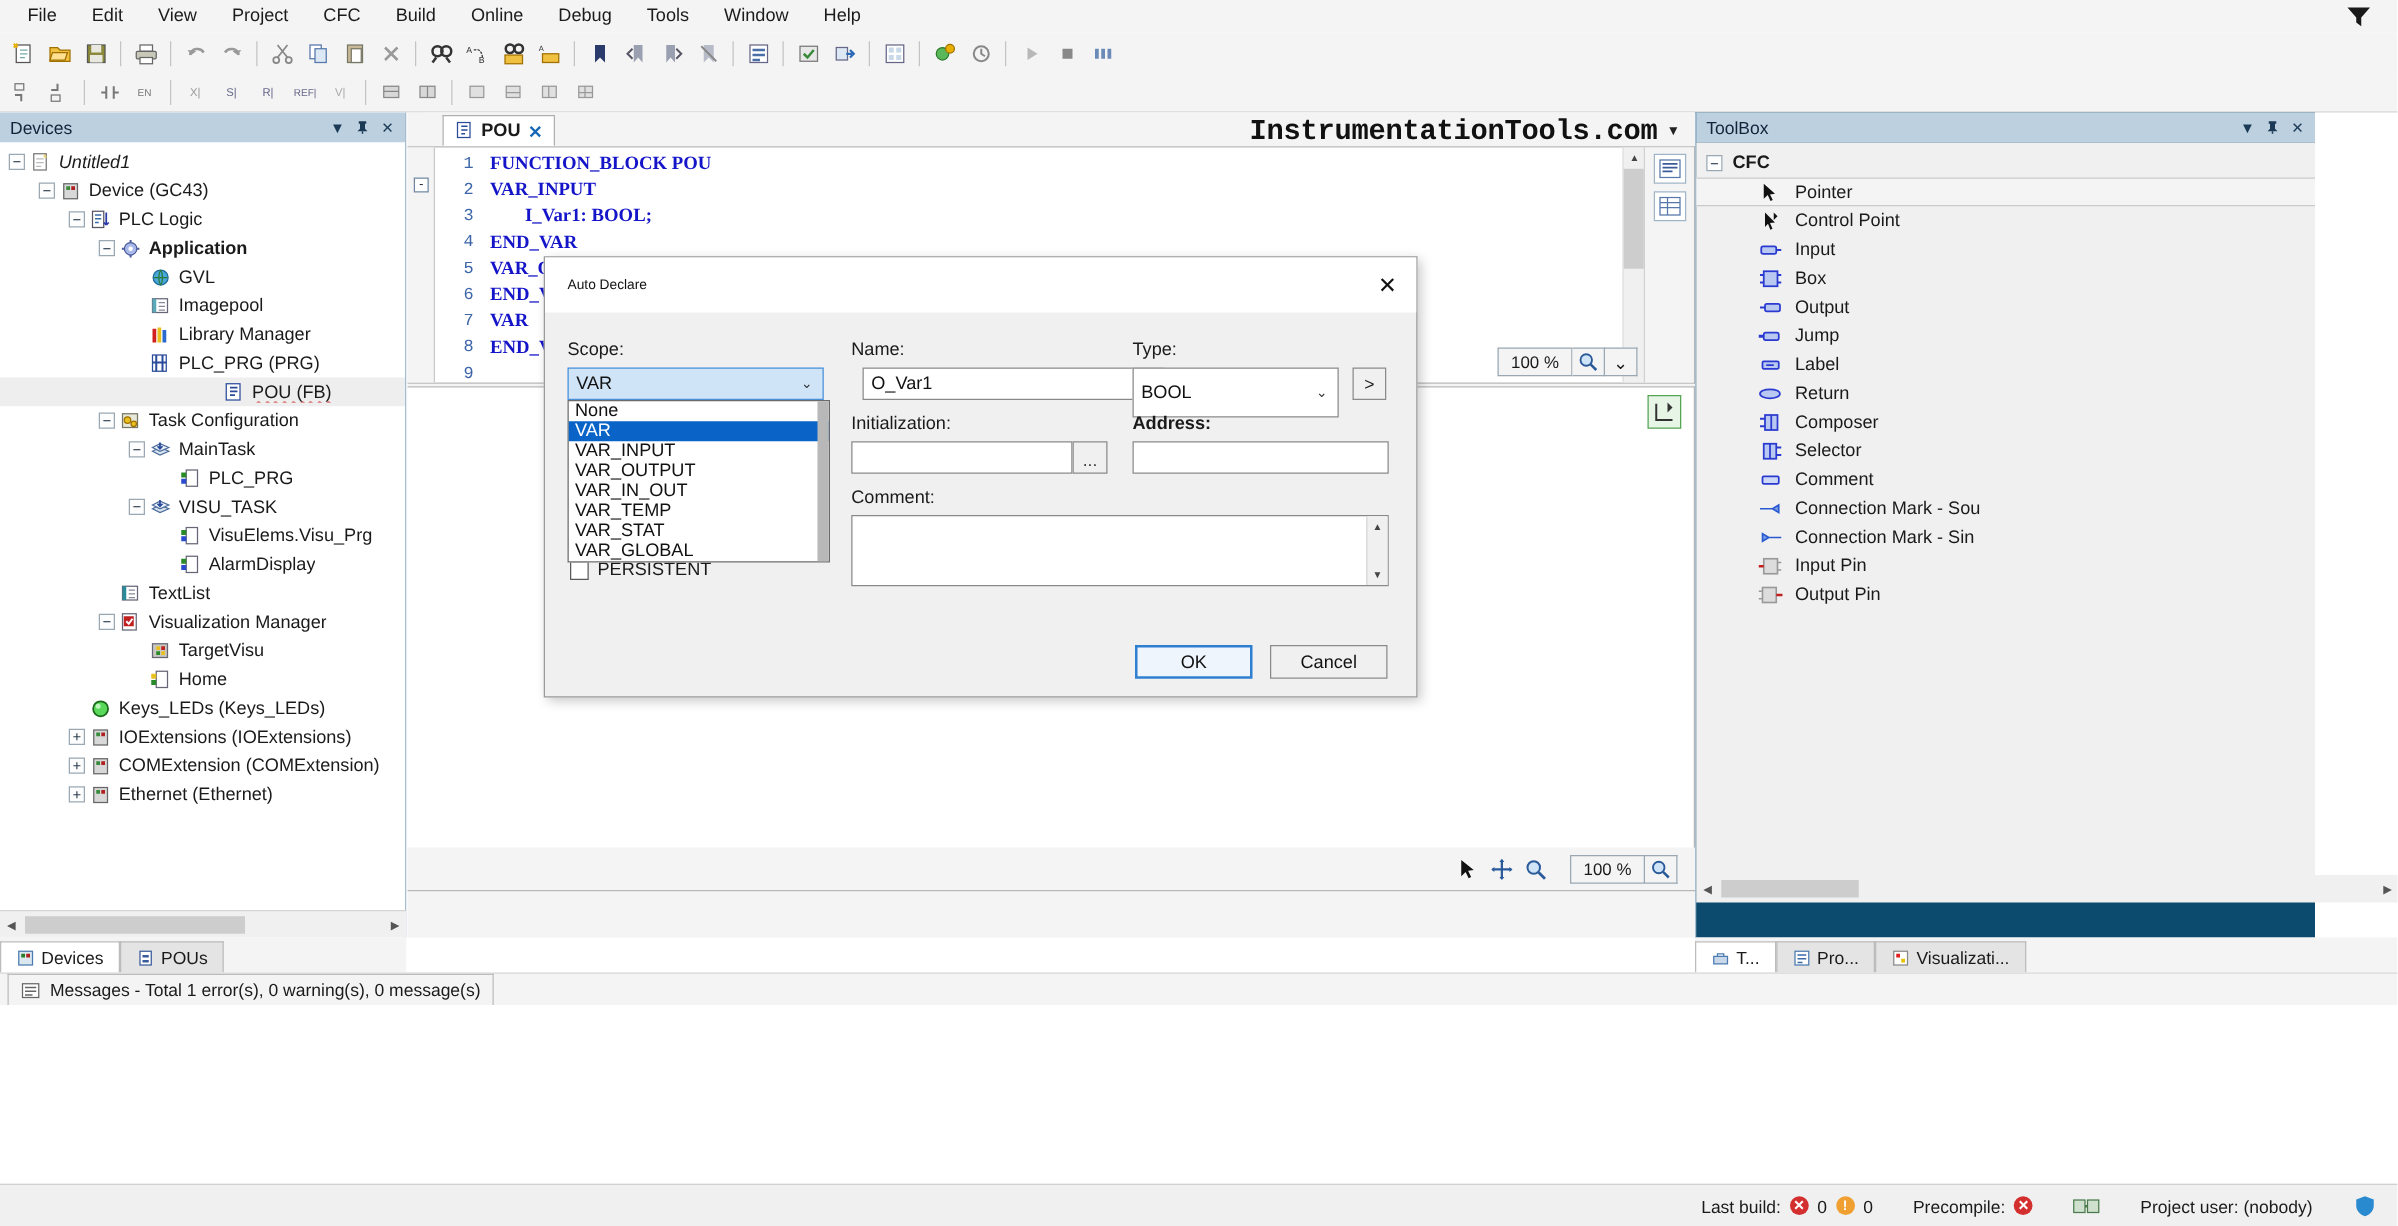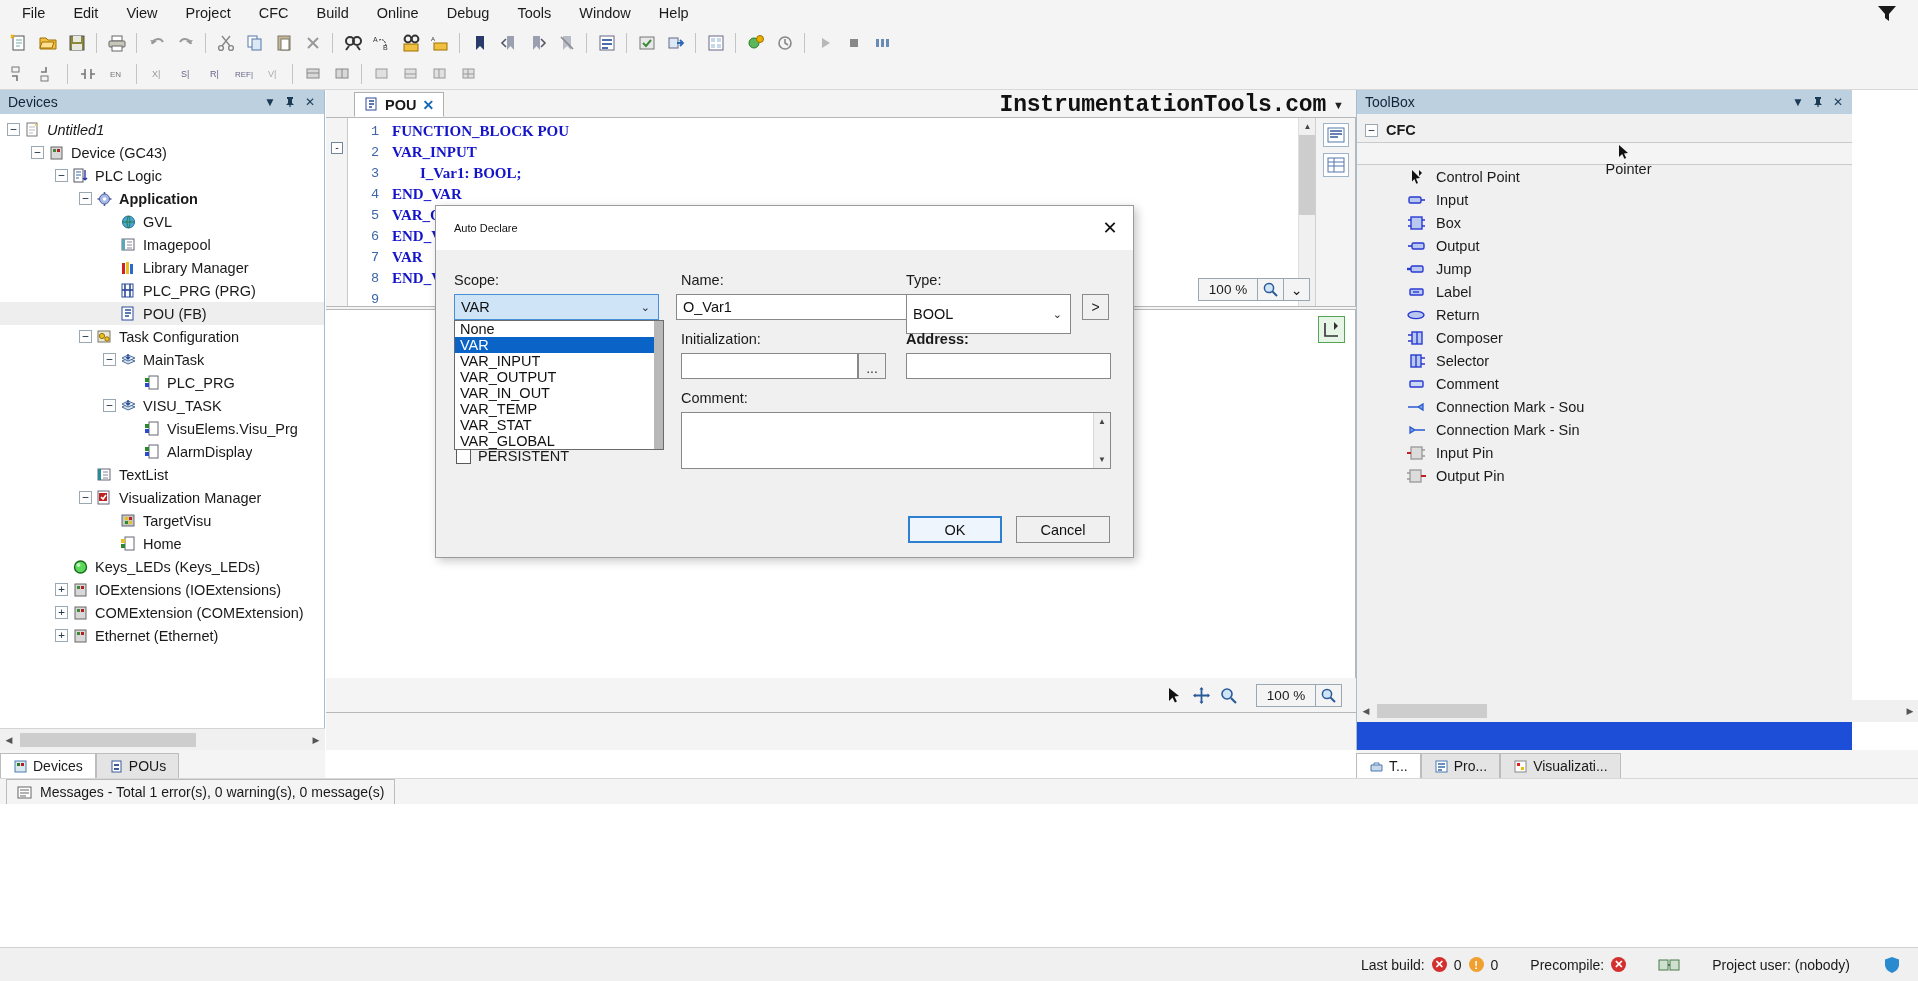--- a/index.html
+++ b/index.html
@@ -193,38 +193,38 @@
     position: absolute; left: 0; bottom: 0; width: 1030px; height: 34px;
     background: #f4f4f4; display: flex; align-items: center;
     justify-content: flex-end; gap: 0; padding-right: 14px;
   }
   .cfcb-btn { width: 27px; height: 25px; display:flex; align-items:center;
               justify-content:center; border:1px solid transparent; }
 
   
   .panel-toolbox {
     position: absolute; left: 1356px; top: 90px; width: 496px; height: 660px;
-    background: #1d4ed8; border-left: 1px solid #a8bcd0;
+    background: #0c4a6e; border-left: 1px solid #a8bcd0;
   }
   .tbx-list { position: absolute; top: 24px; left: 0; right: 0; bottom: 50px;
               background: #f0f0f0; padding-top: 4px; overflow: hidden; }
   .tbx-group { display: flex; align-items: center; height: 24px;
                font-size: 14.5px; font-weight: bold; padding-left: 8px; color:#1a1a1a; }
   .tbx-group .exp {
     width: 13px; height: 13px; border: 1px solid #9aa8b4; background: #fdfdfd;
     display: inline-flex; align-items: center; justify-content: center;
     font-size: 11px; line-height: 1; color: #2b3d4f; margin-right: 8px;
     font-family: "DejaVu Sans Mono", monospace; font-weight: normal;
   }
   .tbx-item {
     display: flex; align-items: center; height: 23px; padding-left: 48px;
     font-size: 14.5px; color: #1a1a1a; cursor: default; white-space: nowrap;
   }
   .tbx-item.sel { background: #f4f4f4; border: 1px solid #cacaca;
-                  border-left: none; border-right: none; flex-direction: column; }
+                  border-left: none; border-right: none; }
   .tbx-item .ico { width: 22px; height: 18px; margin-right: 9px; flex: none;
                    display: inline-flex; align-items: center; justify-content: center; }
 
   .tbx-hscroll {
     position: absolute; left: 0; bottom: 28px; width: 562px; height: 22px;
     background: #f0f0f0; display: flex; align-items: center;
   }
   .tbx-tabs {
     position: absolute; left: 1356px; top: 750px; width: 562px; height: 28px;
     display: flex; align-items: flex-end; background: #f4f4f4;
@@ -728,21 +728,21 @@
           <span class="exp none"></span>
           <span class="ico">
             <svg width="17" height="16" viewBox="0 0 17 16">
               <rect x="2" y="1" width="11" height="13" fill="#fff" stroke="#2a4a9a"></rect>
               <path d="M5 1v13M10 1v13" stroke="#2a4a9a" stroke-width="1.6"></path>
               <path d="M2 7h11" stroke="#2a4a9a" stroke-width="1.6"></path>
             </svg>
           </span>
           <span class="lbl">PLC_PRG (PRG)</span>
         </div>
-        <div class="tn sel" style="padding-left: 103px;">
+        <div class="tn sel" style="padding-left: 103px; justify-content: center;">
           <span class="exp none"></span>
           <span class="ico">
             <svg width="17" height="16" viewBox="0 0 17 16">
               <rect x="2" y="1" width="11" height="13" fill="#fff" stroke="#2a4a9a"></rect>
               <path d="M5 4h6M5 7h6M5 10h4" stroke="#2a4a9a" stroke-width="1.4"></path>
             </svg>
           </span>
           <span class="lbl squig">POU (FB)</span>
         </div>
         <div class="tn" style="padding-left: 79px;">
@@ -1304,21 +1304,21 @@
           </div>
         <div class="combo-scroll"></div>
       </div>
 
       <div class="chk-row" style="left:20px; top:198px;">
         <span class="chk-box"></span>
         <span>PERSISTENT</span>
       </div>
 
       <div class="fl" style="left:245px; top:22px;">Name:</div>
-      <div class="fi" style="left:240px; top:44px; width:241px; height:26px;">O_Var1</div>
+      <div class="fi" style="left:254px; top:44px; width:241px; height:26px;">O_Var1</div>
 
       <div class="fl" style="left:470px; top:22px;">Type:</div>
       <div class="fi" style="left:470px; top:44px; width:165px; height:40px;">
         <span>BOOL</span>
         <span class="combo-arrow">⌄</span>
       </div>
       <div class="btn-gt" style="left:646px; top:44px;">&gt;</div>
 
       <div class="fl" style="left:245px; top:81px;">Initialization:</div>
       <div class="fi" style="left:245px; top:103px; width:177px; height:26px;"></div>

